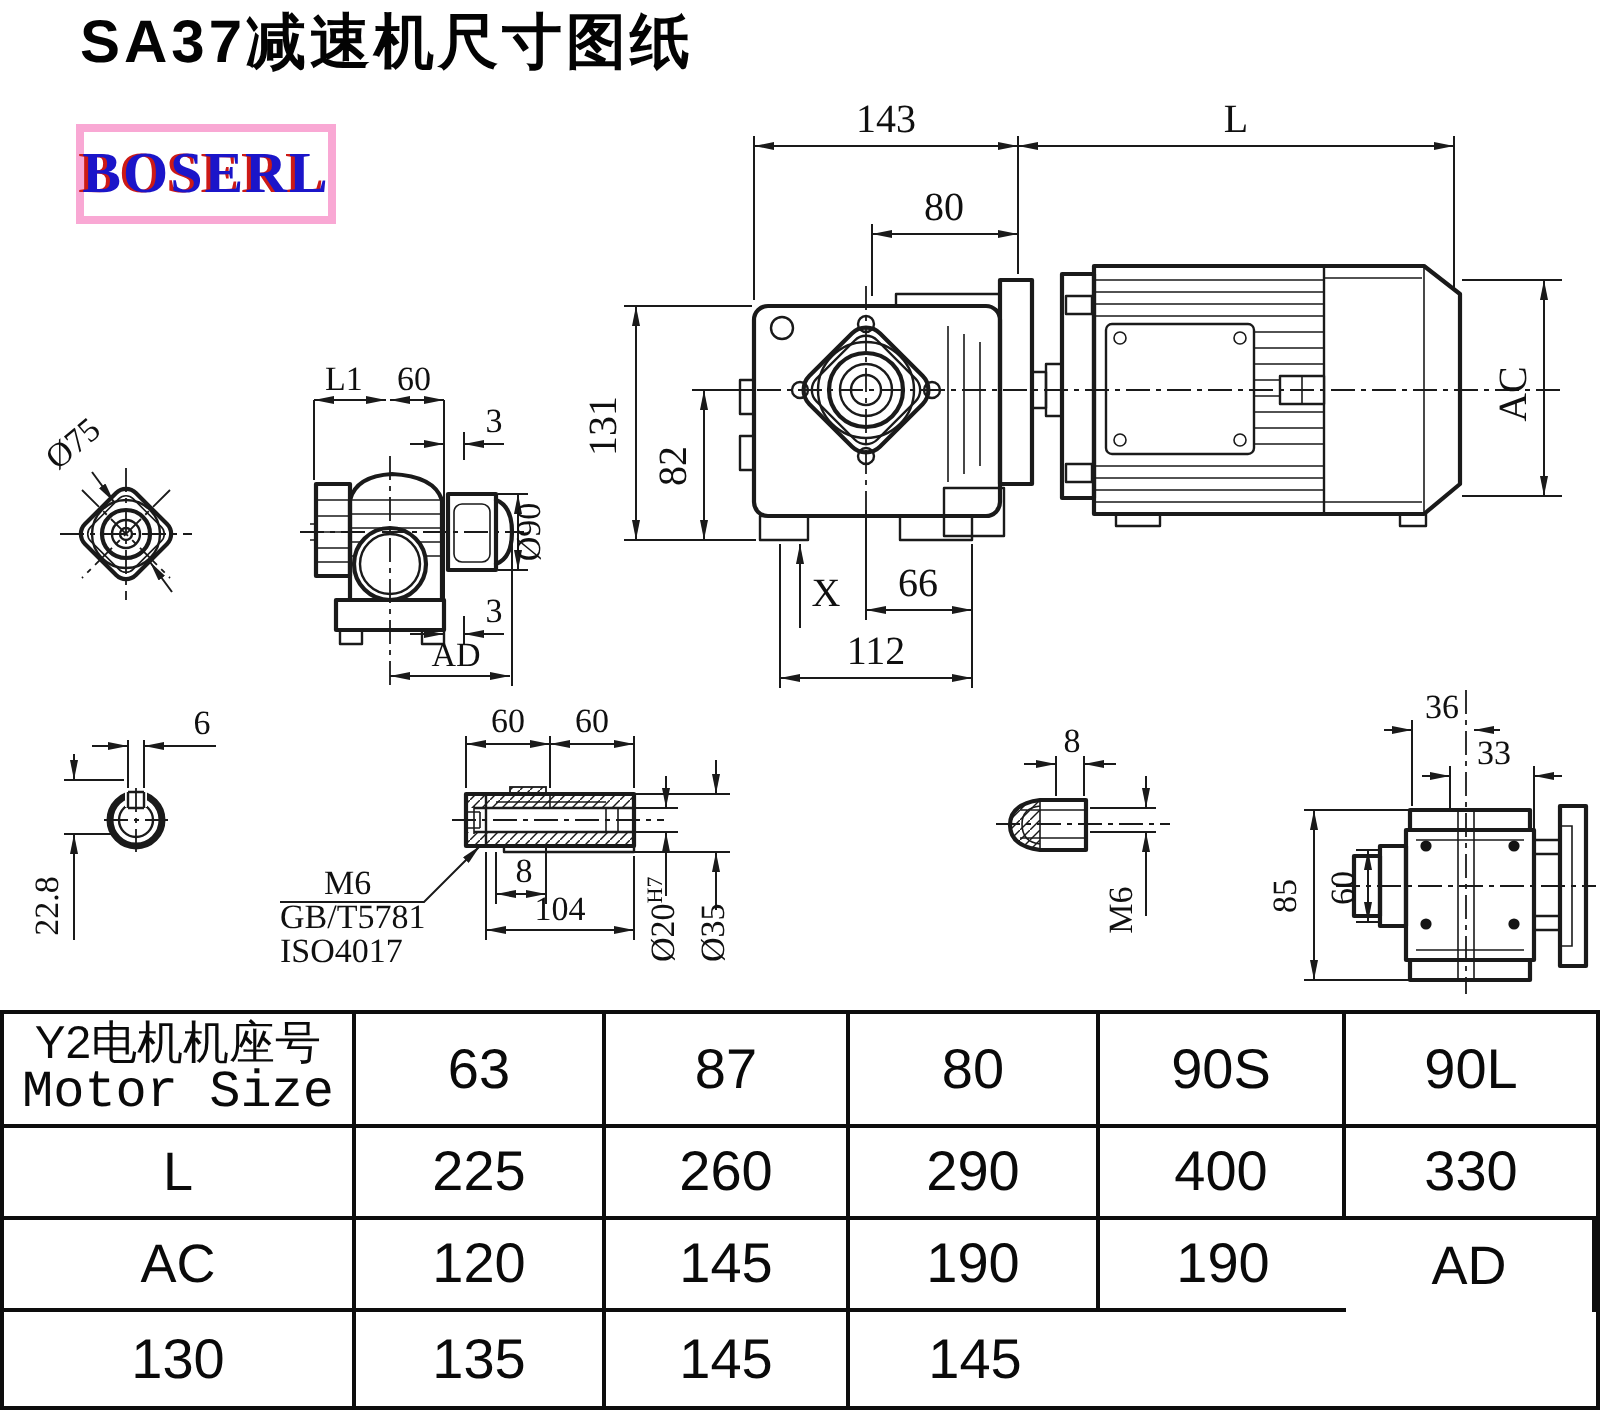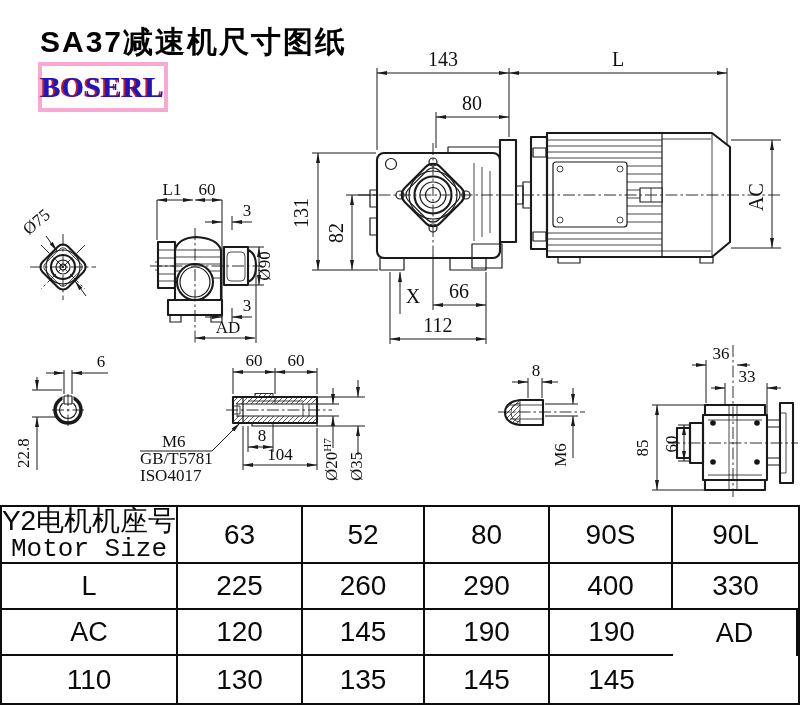--- a/index.html
+++ b/index.html
@@ -1,18 +1,18 @@
 <!DOCTYPE html>
 <html><head>
 <meta charset="utf-8">
 <style>
   html,body{margin:0;padding:0;background:#fff;}
   .page{position:relative;width:800px;height:705px;background:#fff;overflow:hidden;
         font-family:"Liberation Sans",sans-serif;color:#0a0a0a;}
-  .title{position:absolute;left:40px;top:22px;font-size:30px;font-weight:bold;
+  .title{position:absolute;left:40px;top:1px;font-size:30px;font-weight:bold;
          letter-spacing:2px;color:#030303;white-space:nowrap;}
   .logo{position:absolute;left:38px;top:62px;width:130px;height:50px;box-sizing:border-box;
         border:4px solid #f9a8d4;background:#fff;display:flex;align-items:center;justify-content:center;}
   .logo span{font-family:"Liberation Serif",serif;font-weight:bold;font-size:29px;
         color:#1b15c9;text-shadow:-2px 0 0 #cd1a16;letter-spacing:1px;line-height:1;}
   svg{position:absolute;left:0;top:0;}
   svg text{font-family:"Liberation Serif",serif;fill:#101010;}
   .ol{fill:none;stroke:#1a1a1a;stroke-width:2.1;stroke-linejoin:round;stroke-linecap:round;}
   .o1{fill:none;stroke:#1a1a1a;stroke-width:1.2;stroke-linejoin:round;}
   .o0{fill:none;stroke:#1a1a1a;stroke-width:0.8;}
@@ -27,21 +27,21 @@
         border:2px solid #0d0d0d;display:grid;
         grid-template-columns:176px 125px 122px 125px 123px 1fr;
         grid-template-rows:57px 46px 46px 1fr;}
   .cell{border-right:2px solid #0d0d0d;border-bottom:2px solid #0d0d0d;
         display:flex;align-items:center;justify-content:center;overflow:hidden;}
   .cell.last-col{border-right:none;}
   .cell.last-row{border-bottom:none;}
   .num{font-size:28px;}
   .rowlab{font-size:27px;}
   .hcell{flex-direction:column;justify-content:center;line-height:1.05;}
-  .hcn{font-size:28px;white-space:nowrap;}
+  .hcn{font-size:23px;white-space:nowrap;}
   .hen{font-family:"Liberation Mono",monospace;font-size:26px;white-space:nowrap;}
 </style>
 </head>
 <body>
 
 <div class="page">
 
   <div class="title">SA37减速机尺寸图纸</div>
   <div class="logo">
     <span>BOSERL</span>
@@ -271,38 +271,37 @@
       <text class="t17" transform="translate(677,444) rotate(-90)">60</text>
     </g>
   </svg>
 
   <div class="dim-table">
     <div class="cell hcell">
       <span class="hcn">Y2电机机座号</span>
       <span class="hen">Motor Size</span>
     </div>
     <div class="cell num">63</div>
-    <div class="cell num">52</div>
+    <div class="cell num">87</div>
     <div class="cell num">80</div>
     <div class="cell num">90S</div>
     <div class="cell num last-col">90L</div>
 
     <div class="cell rowlab">L</div>
     <div class="cell num">225</div>
     <div class="cell num">260</div>
     <div class="cell num">290</div>
     <div class="cell num">400</div>
     <div class="cell num last-col">330</div>
 
     <div class="cell rowlab">AC</div>
     <div class="cell num">120</div>
     <div class="cell num">145</div>
     <div class="cell num">190</div>
     <div class="cell num last-col">190</div>
 
     <div class="cell rowlab last-row">AD</div>
-    <div class="cell num last-row">110</div>
     <div class="cell num last-row">130</div>
     <div class="cell num last-row">135</div>
     <div class="cell num last-row">145</div>
     <div class="cell num last-col last-row">145</div>
   </div>
 </div>
 
 </body></html>

